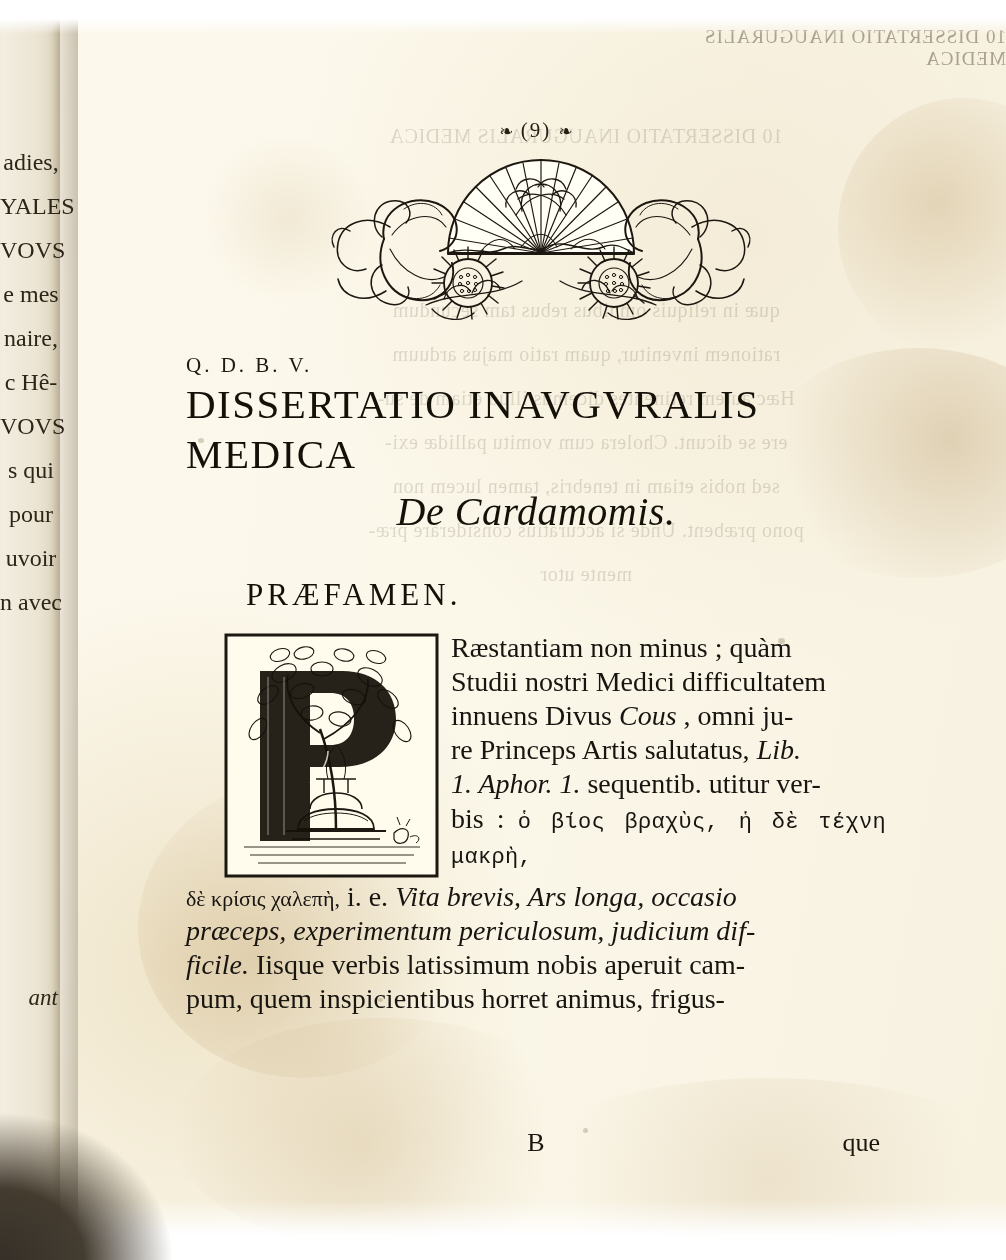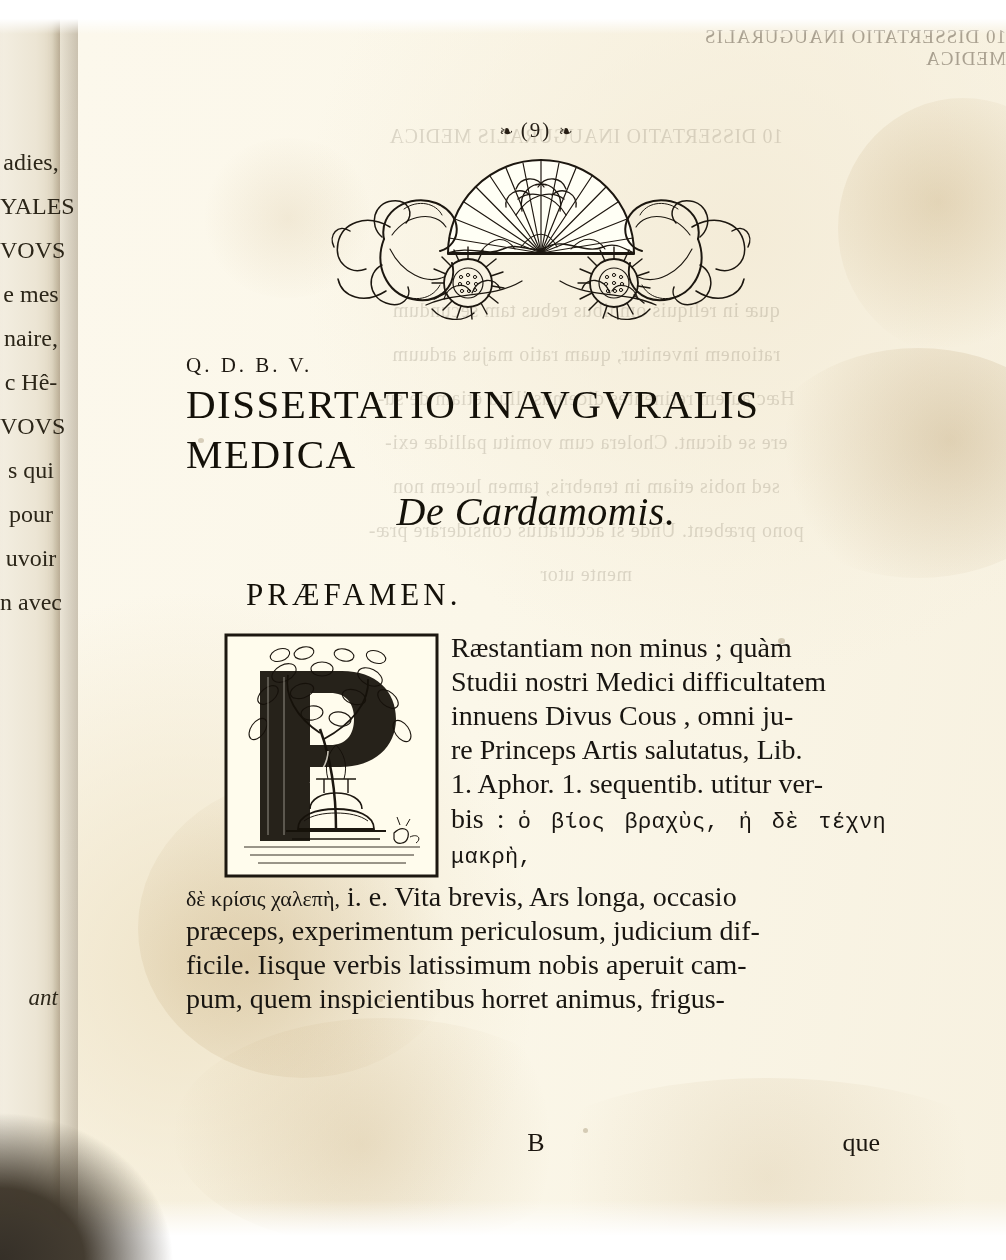--- a/index.html
+++ b/index.html
@@ -67,21 +67,21 @@
       letter-spacing:.5px;}
 
   .sectionhead{font-size:31px;letter-spacing:4px;margin:42px 0 8px 60px;color:#19160f;}
 
   
   .bodywrap{position:relative;margin-top:18px;}
   .dropcap{float:left;width:215px;height:245px;margin:2px 12px 0 38px;}
   .dropcap svg{display:block;}
 
   .para{font-size:28px;line-height:1.22;text-align:justify;color:#1d1a16;}
-  .para .it{}
+  .para .it{font-style:italic;}
   .greek{font-size:22px;line-height:1.35;letter-spacing:.3px;font-family:Liberation Mono, monospace;}
   .greek2{font-size:22px;}
   .clear{clear:both;}
 
   .sig{position:absolute;left:0;top:1010px;width:700px;text-align:center;font-size:26px;color:#201b14;}
   .catch{position:absolute;right:6px;top:1010px;font-size:26px;color:#201b14;text-align:right;}
 
   .ink{filter:contrast(1.05);}
 </style>
 </head>

